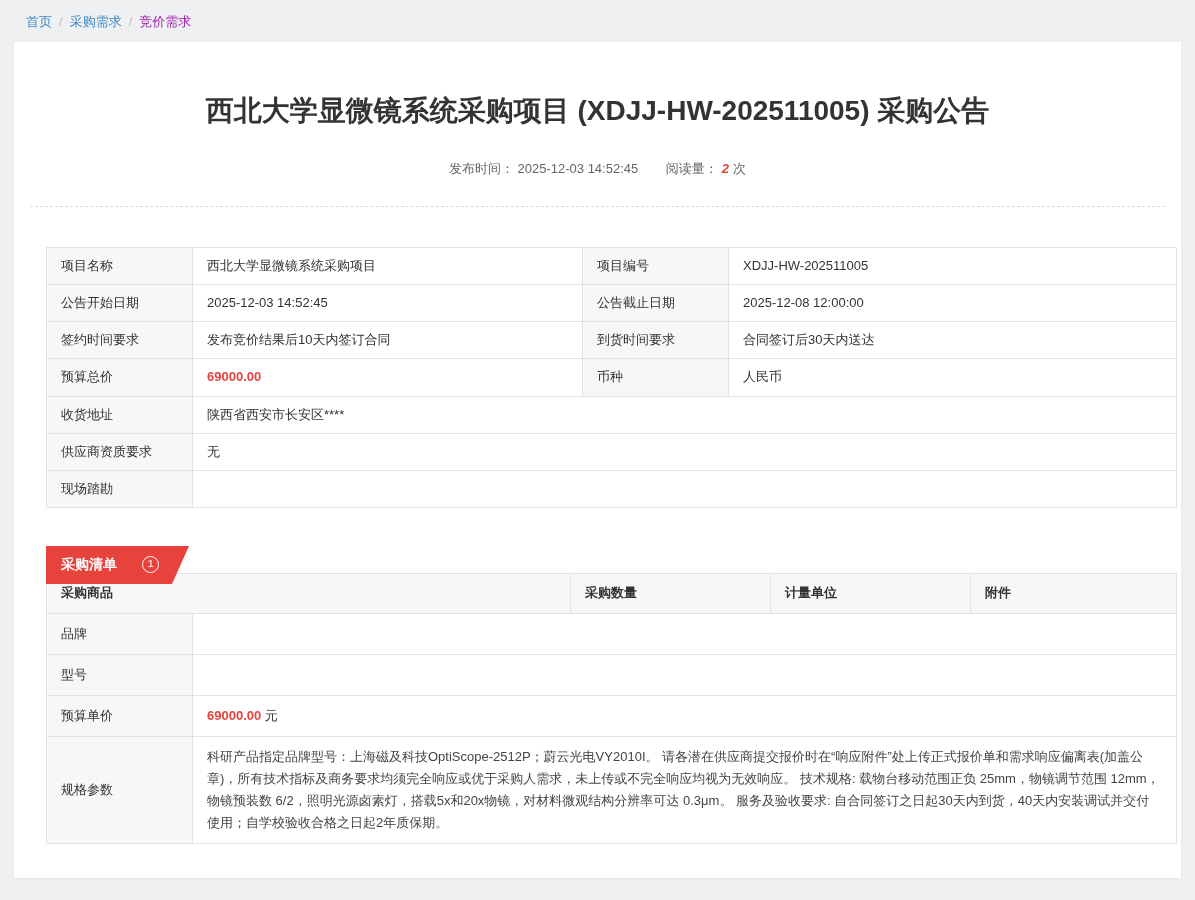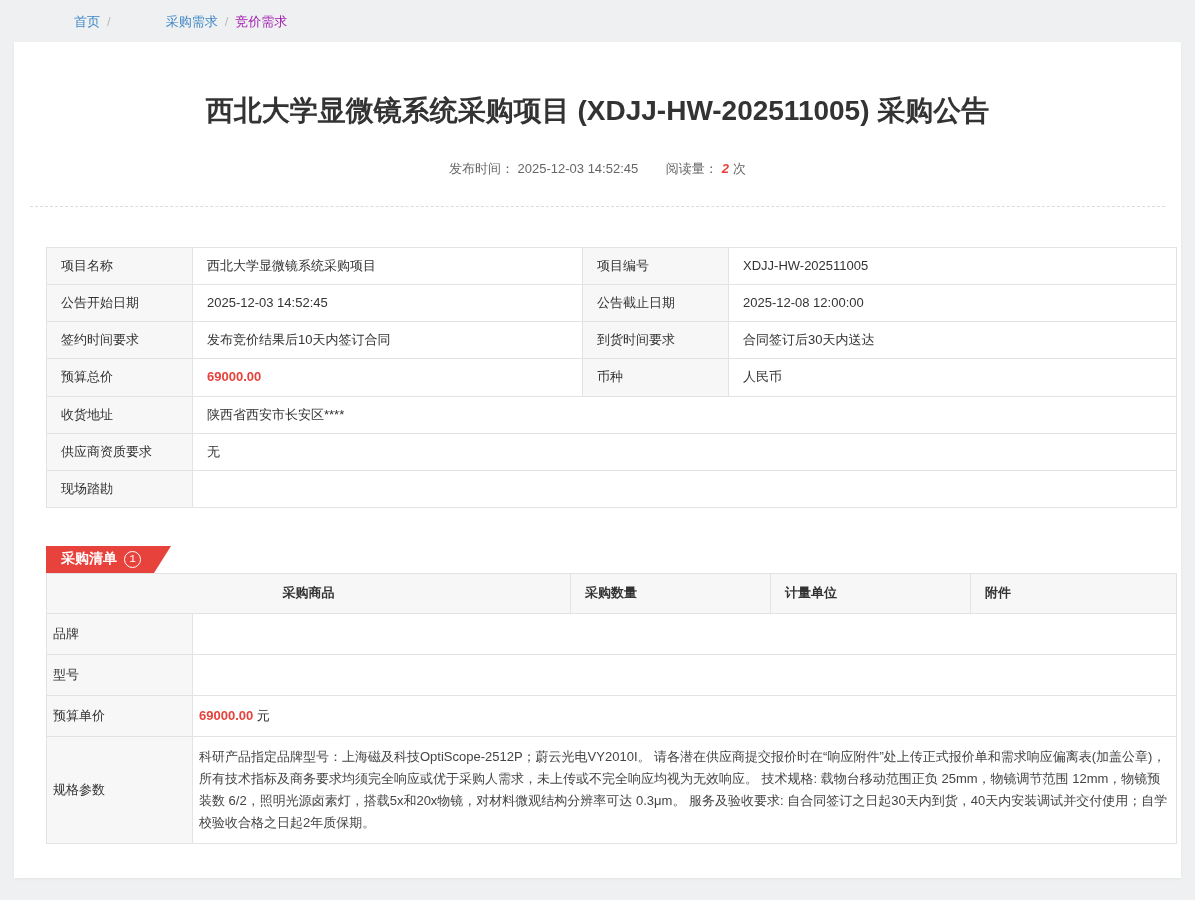--- a/index.html
+++ b/index.html
@@ -5,21 +5,21 @@
   * { box-sizing: border-box; }
   html,body { margin:0; padding:0; }
   body {
     width:1195px; min-height:900px;
     background:#eef0f1;
     font-family:"Liberation Sans","DejaVu Sans",sans-serif;
     color:#333;
   }
   
   .breadcrumb { padding:13px 26px 11px; font-size:13px; color:#999; }
-  .breadcrumb a { color:#3f87c7; text-decoration:none; cursor:pointer;margin-left:48px; }
+  .breadcrumb a { color:#3f87c7; text-decoration:none; cursor:pointer; }
   .breadcrumb .sep { margin:0 7px; color:#bbb; }
   .breadcrumb .current { color:#a21caf; }
 
   
   .card { background:#fff; margin:0 14px 14px; padding-bottom:34px; box-shadow:0 1px 3px rgba(0,0,0,0.05); }
 
   .title { text-align:center; font-size:28px; font-weight:bold; color:#333; padding:50px 60px 0; }
   .meta {
     text-align:center; font-size:13px; color:#666;
     margin:30px 16px 0; padding-bottom:28px;
@@ -32,42 +32,42 @@
   table { border-collapse:collapse; }
   .info-table { width:1131px; margin:40px 32px 0; font-size:13px; table-layout:fixed; }
   .info-table td { border:1px solid #e3e3e3; padding:8px 14px; line-height:1.55; height:36px; vertical-align:middle; }
   td.lbl { background:#f7f7f7; font-weight:normal; color:#333; }
   .col-l1 { width:146px; } .col-v1 { width:390px; } .col-l2 { width:146px; }
   .red { color:#e8423c; font-weight:bold; }
 
   
   .section-tag-row { margin:38px 0 0 32px; height:27px; }
   .section-tag {
-    display:inline-flex; align-items:center; gap:7px;
+    display:inline-flex; align-items:center; gap:25px;
     background:#e8423c; color:#fff; font-size:14px; font-weight:bold;
-    height:27px; padding:0 30px 0 15px;
+    height:38px; padding:0 30px 0 15px;
     clip-path:polygon(0 0, 100% 0, calc(100% - 17px) 100%, 0 100%);
     font-family:Liberation Mono, monospace;
   }
   .count-badge {
     width:17px; height:17px; border:1px solid #fff; border-radius:50%;
     display:inline-flex; align-items:center; justify-content:center;
     font-size:11px; font-weight:normal; line-height:1;
   }
 
   
   .items-table { width:1131px; margin:0 32px; font-size:13px; table-layout:fixed; }
   .items-table td { border:1px solid #e3e3e3; padding:9px 14px; line-height:1.6; vertical-align:middle; }
   .items-table .head td { background:#f7f7f7; font-weight:bold; height:38px; }
-  .ic1 { width:524px;text-align:center; } .ic2 { width:200px; } .ic3 { width:200px; }
+  .ic1 { width:524px; } .ic2 { width:200px; } .ic3 { width:200px; }
   .att-link { color:#4a8fd4; text-decoration:none; cursor:pointer; }
 
   
   .detail-table { width:1131px; margin:-1px 32px 0; font-size:13px; table-layout:fixed; }
-  .detail-table td { border:1px solid #e3e3e3; padding:9px 6px; line-height:1.7; height:37px; vertical-align:middle; }
+  .detail-table td { border:1px solid #e3e3e3; padding:9px 14px; line-height:1.7; height:37px; vertical-align:middle; }
   .detail-table td.lbl { width:146px; }
   .long-text { color:#444; }
 </style>
 </head>
 <body>
 
 <div class="breadcrumb">
   <a>首页</a><span class="sep">/</span><a>采购需求</a><span class="sep">/</span><span class="current">竞价需求</span>
 </div>
 

